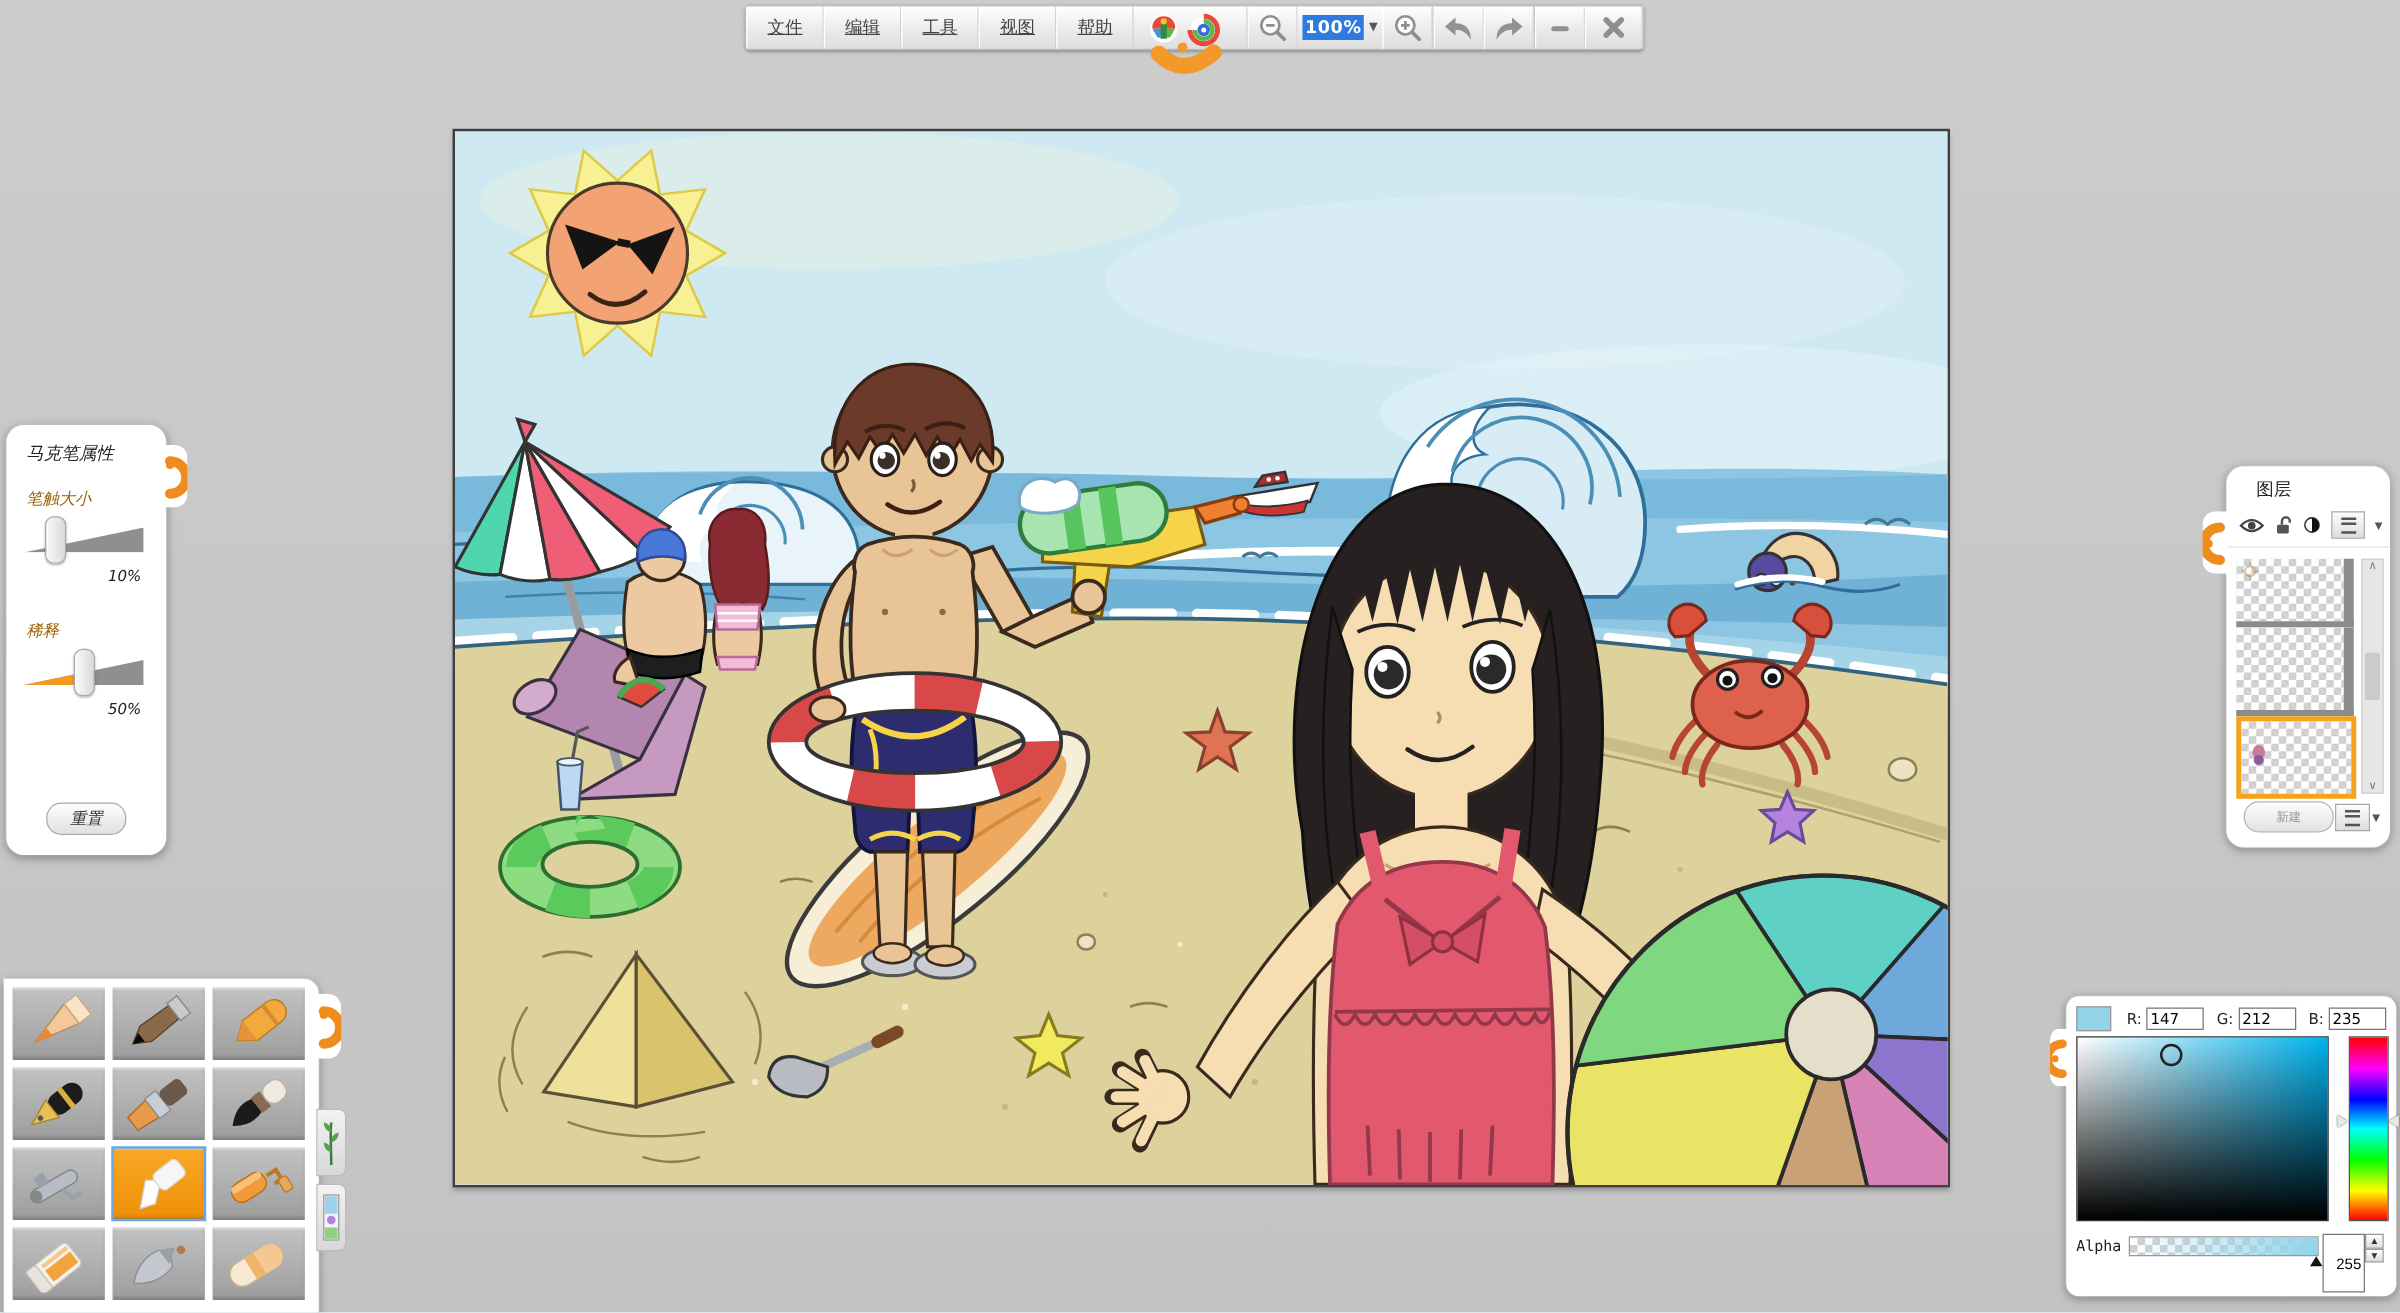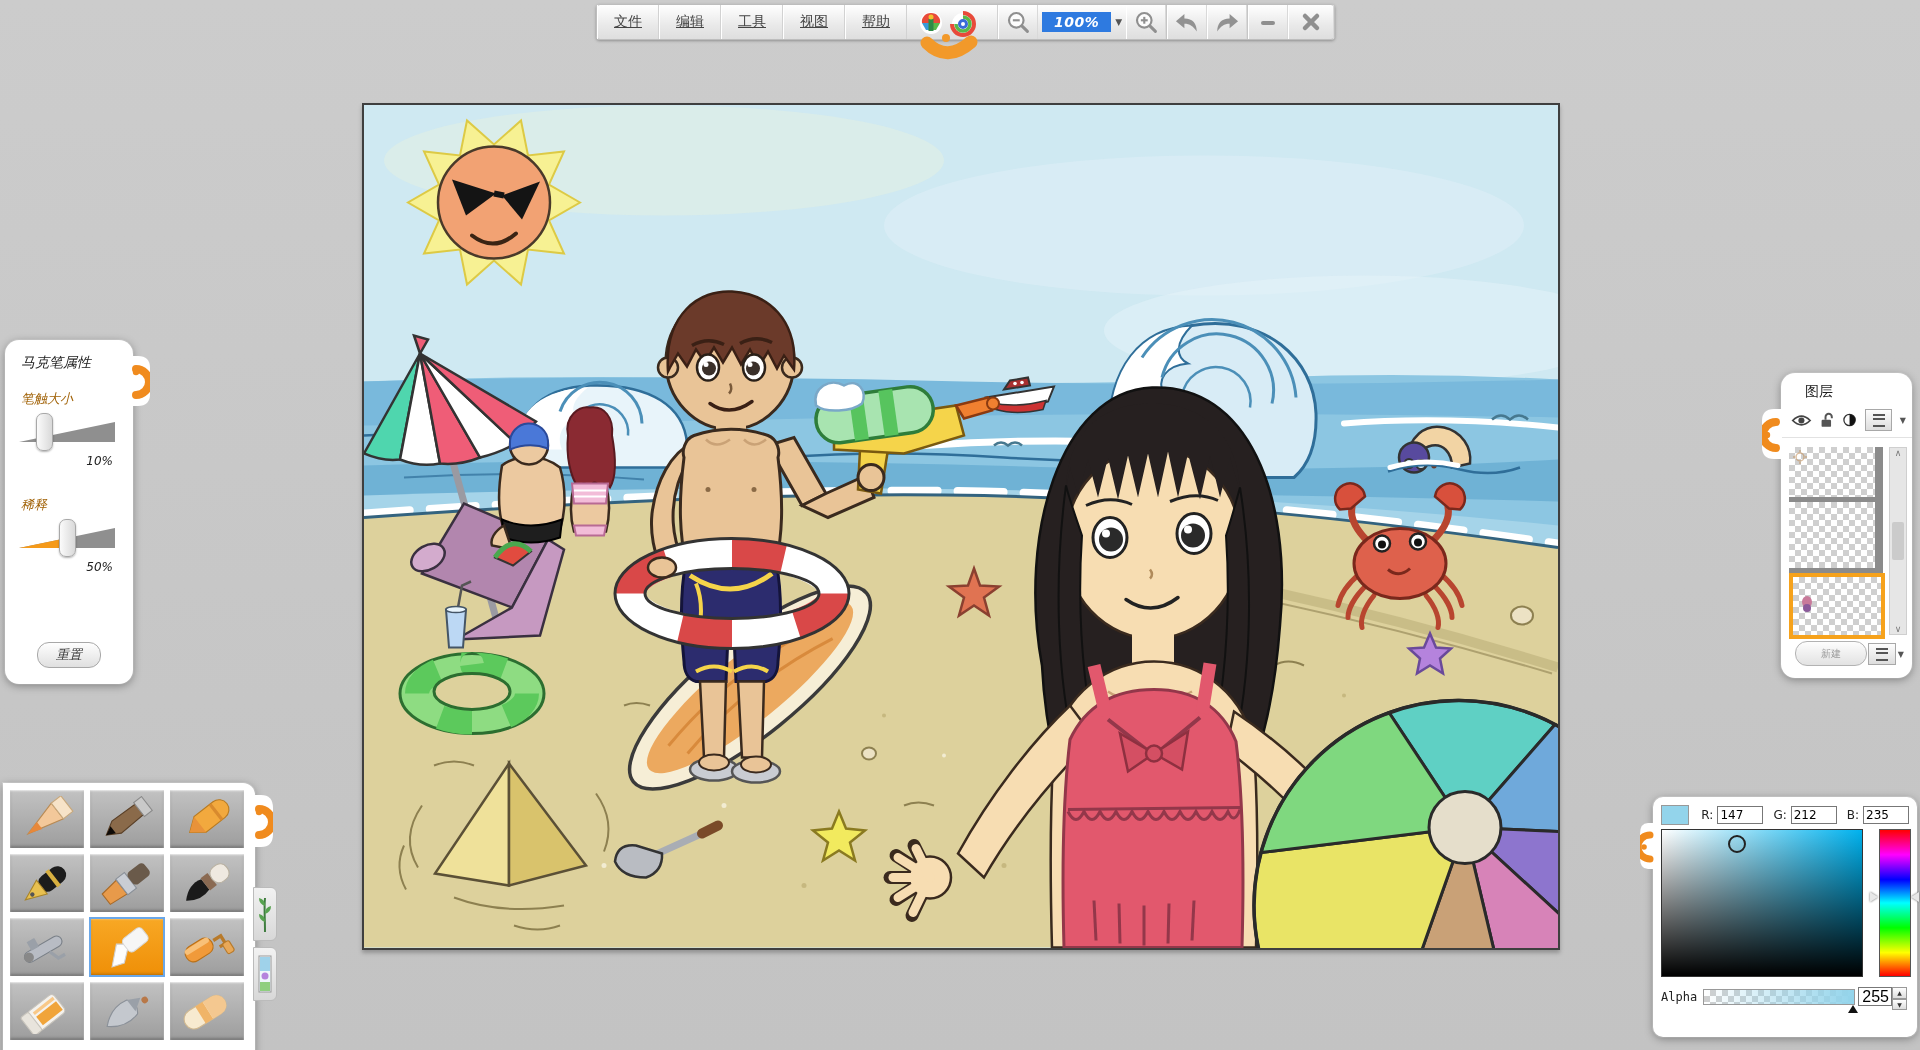--- a/index.html
+++ b/index.html
@@ -10,21 +10,21 @@
   .toolbar{position:absolute;left:596px;top:4px;height:34px;display:flex;align-items:stretch;
     background:linear-gradient(#ffffff,#e9e9e9 60%,#dedede);border:1px solid #bdbdbd;border-radius:4px;
     box-shadow:0 1px 3px rgba(0,0,0,.3);}
   .menu-btn{width:60px;display:flex;align-items:center;justify-content:center;font-size:14px;color:#444;
     border-right:1px solid #d2d2d2;border-left:1px solid #fff;cursor:default;text-decoration:underline;}
   .tb-btn{width:38px;display:flex;align-items:center;justify-content:center;border-left:1px solid #fff;border-right:1px solid #d9d9d9;}
   .tb-sep{width:1px;background:#c6c6c6;}
   .logo-box{width:90px;position:relative;border-right:1px solid #d2d2d2;}
   .logo-box svg{position:absolute;left:6px;top:2px;overflow:visible;}
   .zoom-box{display:flex;align-items:center;padding:0 4px;}
-  .zoom-val{background:#2e7ae0;color:#fff;font-size:14px;font-weight:bold;padding:2px 12px;letter-spacing:.5px;font-style:italic;}
+  .zoom-val{background:#2e7ae0;color:#fff;font-size:14px;font-weight:bold;padding:2px 2px;letter-spacing:.5px;}
   .zoom-arrow{font-size:9px;color:#555;margin-left:4px;}
 
   
   .canvas{position:absolute;left:362px;top:103px;width:1194px;height:843px;background:#cfe9f2;
     border:2px solid #3f3f3f;box-shadow:0 3px 4px rgba(0,0,0,.25);}
   .canvas svg{display:block;width:100%;height:100%;}
 
   
   .panel{position:absolute;background:#fff;border-radius:14px;box-shadow:0 2px 8px rgba(0,0,0,.35),0 0 0 1px #d5d5d5;}
   .tab-handle{position:absolute;}
@@ -83,21 +83,21 @@
   .sv-cursor{position:absolute;left:66px;top:5px;width:14px;height:14px;border:2px solid #222;border-radius:50%;}
   .hue-bar{position:absolute;left:226px;top:32px;width:30px;height:146px;border:1px solid #555;
     background:linear-gradient(#ff0000,#ff00ff 17%,#0000ff 34%,#00ffff 50%,#00ff00 67%,#ffff00 84%,#ff0000);}
   .hue-mark{position:absolute;width:0;height:0;border-top:5px solid transparent;border-bottom:5px solid transparent;}
   .alpha-row{position:absolute;left:0;top:192px;width:100%;display:flex;align-items:center;}
   .alpha-label{font-family:"DejaVu Sans Mono","Liberation Mono",monospace;font-size:12px;color:#222;margin-left:8px;}
   .alpha-bar{position:relative;margin-left:6px;width:150px;height:14px;border:1px solid #999;}
   .alpha-bar .grad{position:absolute;inset:0;background:linear-gradient(to right,rgba(147,212,235,0),rgba(147,212,235,1));}
   .alpha-mark{position:absolute;right:-4px;bottom:-9px;width:0;height:0;border-left:5px solid transparent;border-right:5px solid transparent;border-bottom:8px solid #111;}
   .spin{position:absolute;right:10px;top:190px;display:flex;}
-  .spin input{width:28px;height:17px;border:1px solid #777;font-size:16px;text-align:right;padding:0 2px;}
+  .spin input{width:28px;height:17px;border:1px solid #777;font-size:12px;text-align:right;padding:14px 2px;}
   .spin .btns{display:flex;flex-direction:column;}
   .spin .btns div{width:13px;height:9.5px;border:1px solid #999;background:linear-gradient(#fefefe,#ddd);
     font-size:6px;color:#333;display:flex;align-items:center;justify-content:center;}
 </style>
 </head>
 <body>
 
 <div class="screen">
 
   <div class="toolbar">

